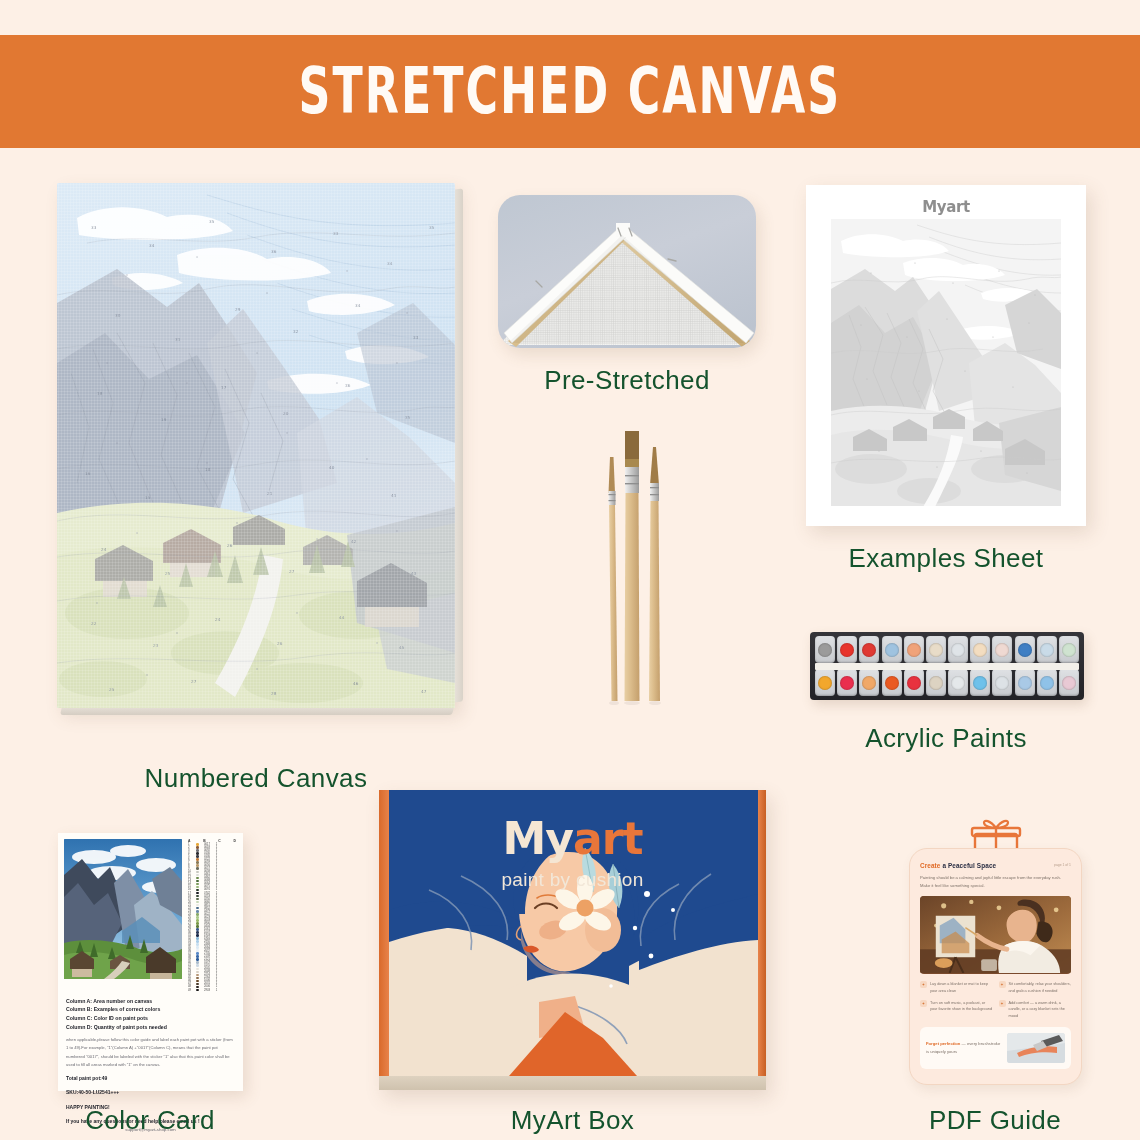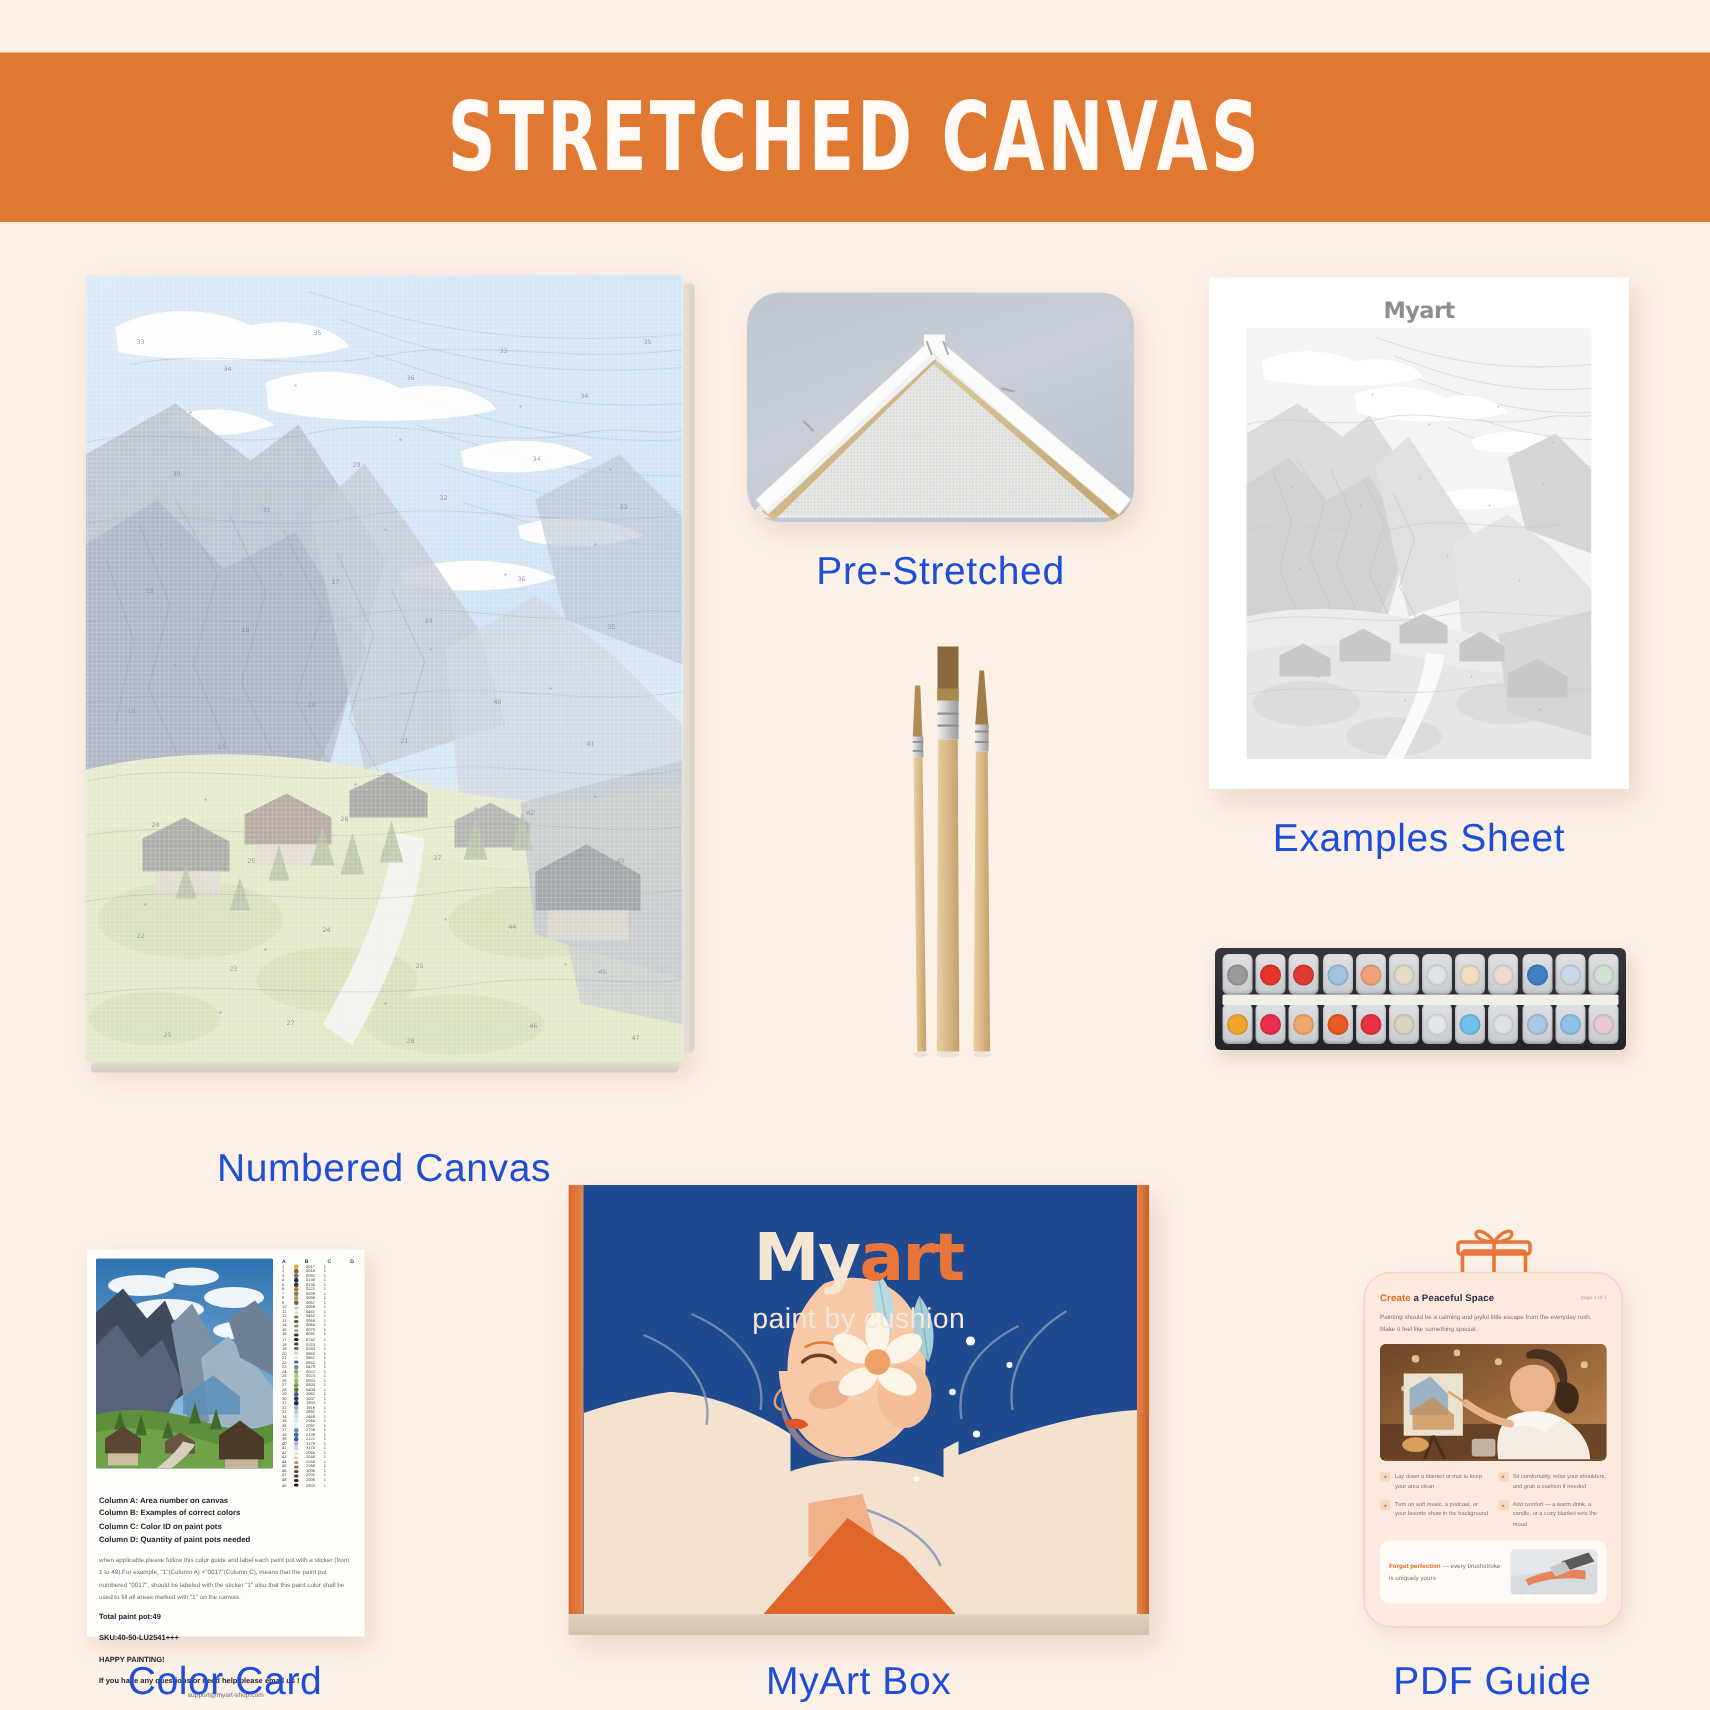--- a/index.html
+++ b/index.html
@@ -24,21 +24,21 @@
     letter-spacing: 2.5px;
     transform: scaleX(0.82) scaleY(1.18);
     transform-origin: center;
     white-space: nowrap;
   }
 
   
   .caption {
     position: absolute;
     text-align: center;
-    color: #1d4ed8;
+    color: #14532d;
     font-size: 26px;
     font-weight: 500;
     letter-spacing: 0.4px;
     white-space: nowrap;
   }
 
   
   .canvas-wrap { position: absolute; left: 57px; top: 148px; width: 398px; height: 525px; }
   .canvas-shadow {
     position: absolute; inset: 0;
@@ -639,20 +639,21 @@
           <div class="pot">
             <i style="background: rgb(143, 194, 232);"></i>
           </div>
           <div class="pot">
             <i style="background: rgb(232, 201, 212);"></i>
           </div>
         </div>
     </div>
     <div class="paint-label-strip"></div>
   </div>
+  <div class="caption" style="left:806px; top:688px; width:280px;">Acrylic Paints</div>
 
   <div class="colorcard">
     <div class="cc-top">
       <div class="cc-photo">
         <svg viewBox="0 0 118 140" preserveAspectRatio="none">
           <defs>
             <linearGradient id="ccSky" x1="0" y1="0" x2="0" y2="1">
               <stop offset="0%" stop-color="#2f72b0"></stop>
                 <stop offset="55%" stop-color="#6aa6d4"></stop>
               <stop offset="100%" stop-color="#bcd9ea"></stop>

